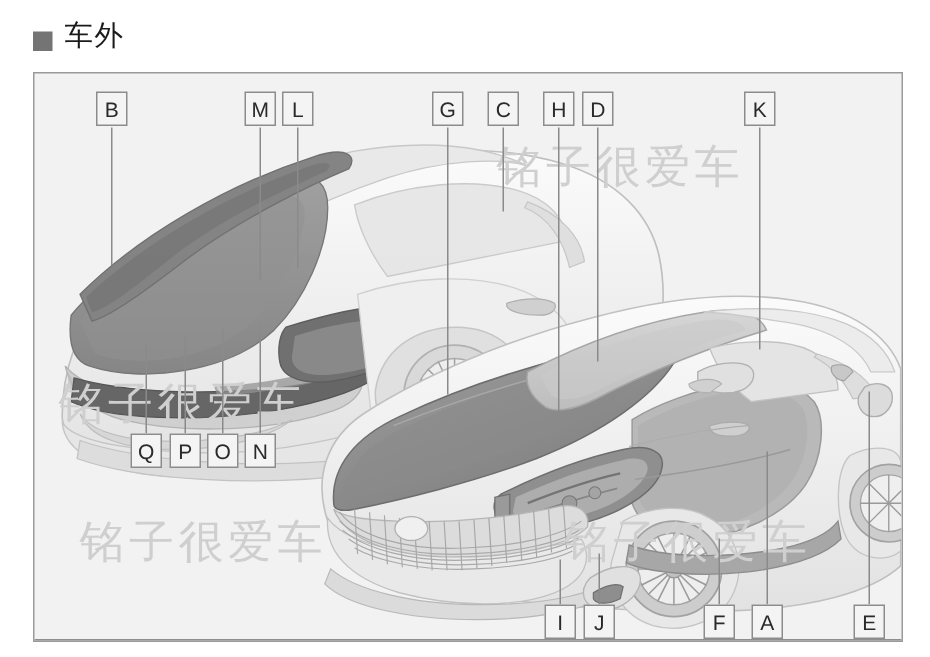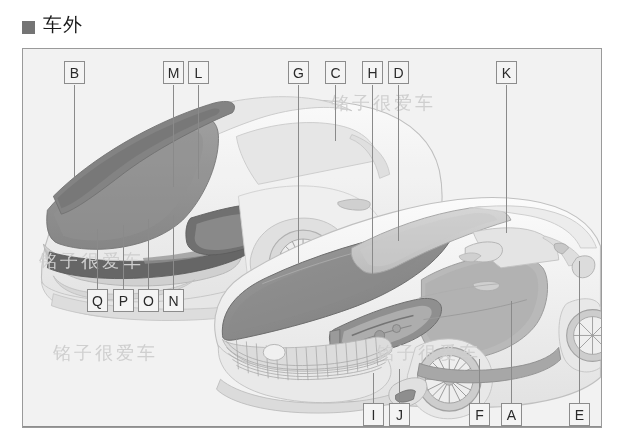--- a/index.html
+++ b/index.html
@@ -61,21 +61,21 @@
   #art {
     position: absolute;
     inset: 0;
   }
   #art svg { display:block; width:100%; height:100%; }
 
   
   .wm {
     position: absolute;
     font-family: "DejaVu Sans", sans-serif;
-    font-size: 18px;
+    font-size: 30px;
     color: #cfcfcf;
     letter-spacing: 3px;
     white-space: nowrap;
     pointer-events: none;
     user-select: none;
   }
 
   
   .callout {
     position: absolute;

